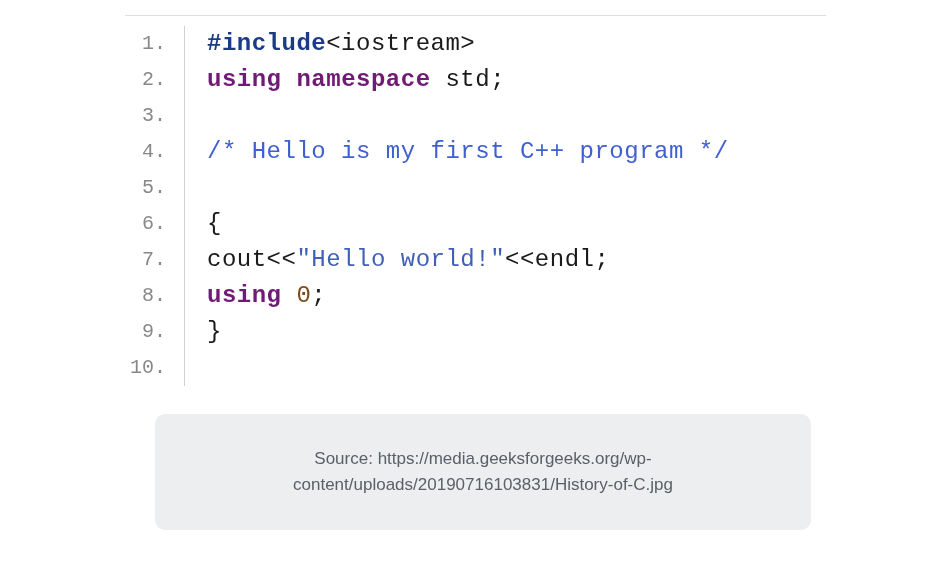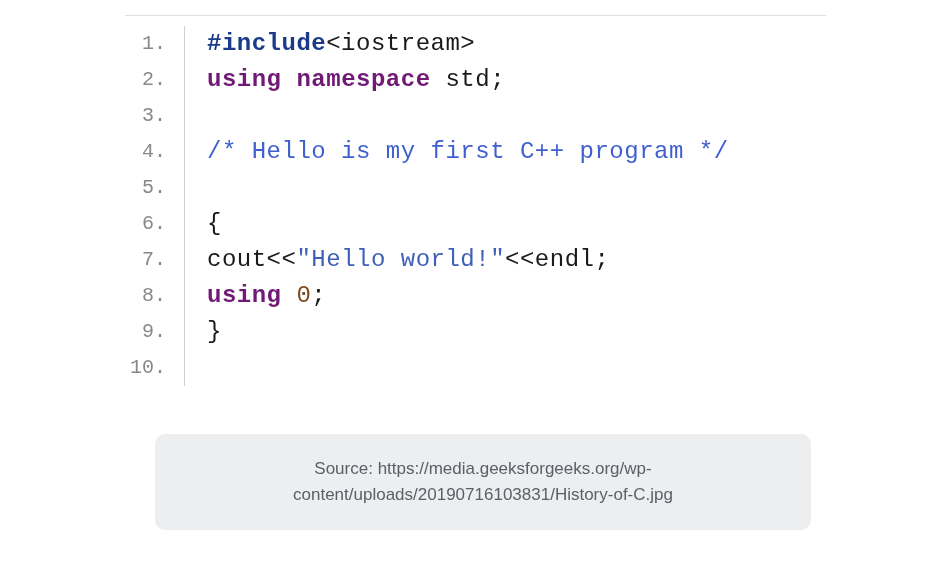--- a/index.html
+++ b/index.html
@@ -74,21 +74,21 @@
     .code-line .number-lit {
       color: #7a4a1a;
     }
     .source-box {
       position: absolute;
       left: 155px;
       right: 140px;
       bottom: 50px;
       background: #eceef0;
       border-radius: 10px;
-      padding: 22px 40px;
+      padding: 32px 40px;
       text-align: center;
       font-family: -apple-system, BlinkMacSystemFont, "Segoe UI", Helvetica, Arial, sans-serif;
       font-size: 17px;
       line-height: 26px;
       color: #5a5f68;
     }
   </style>
 </head>
 <body>
 

